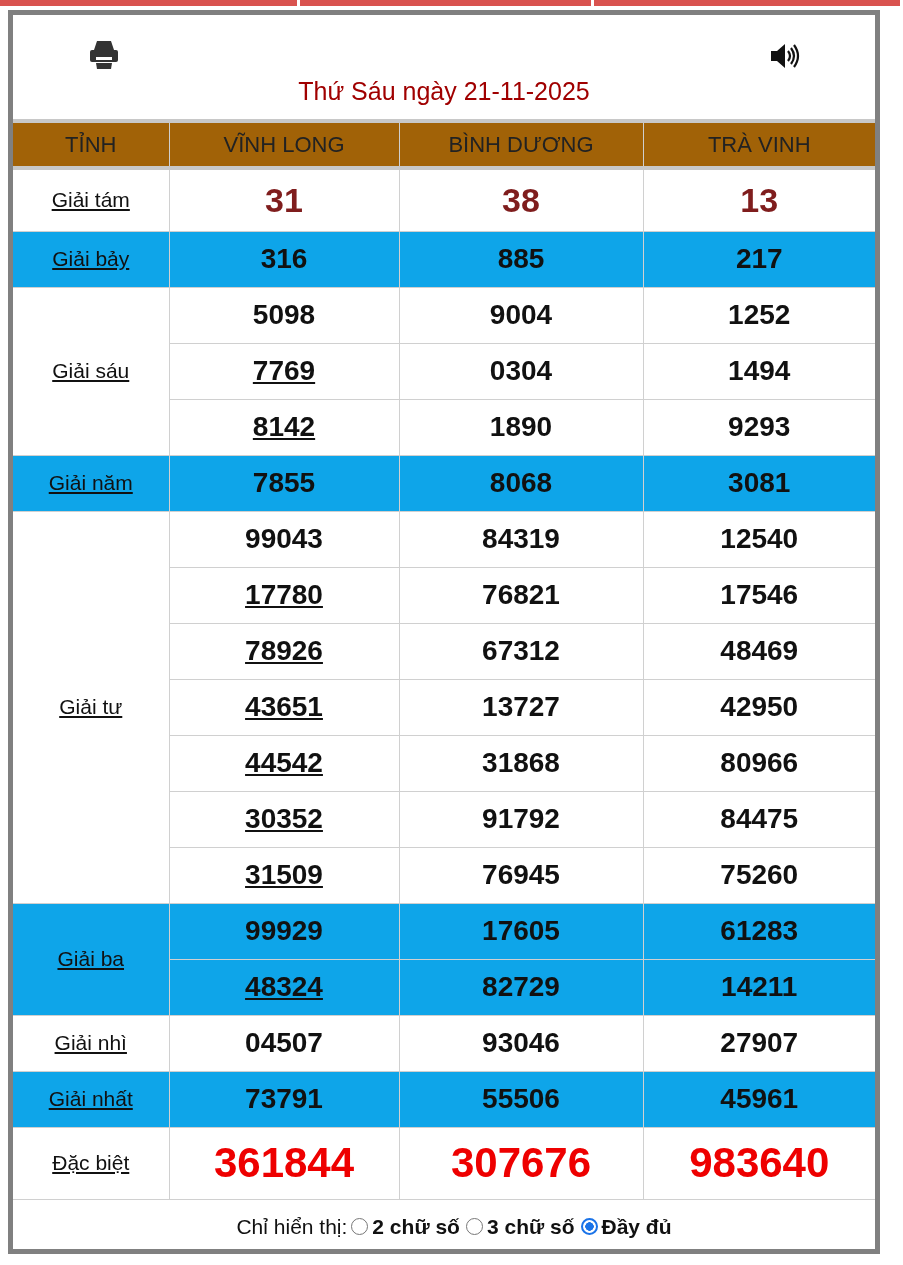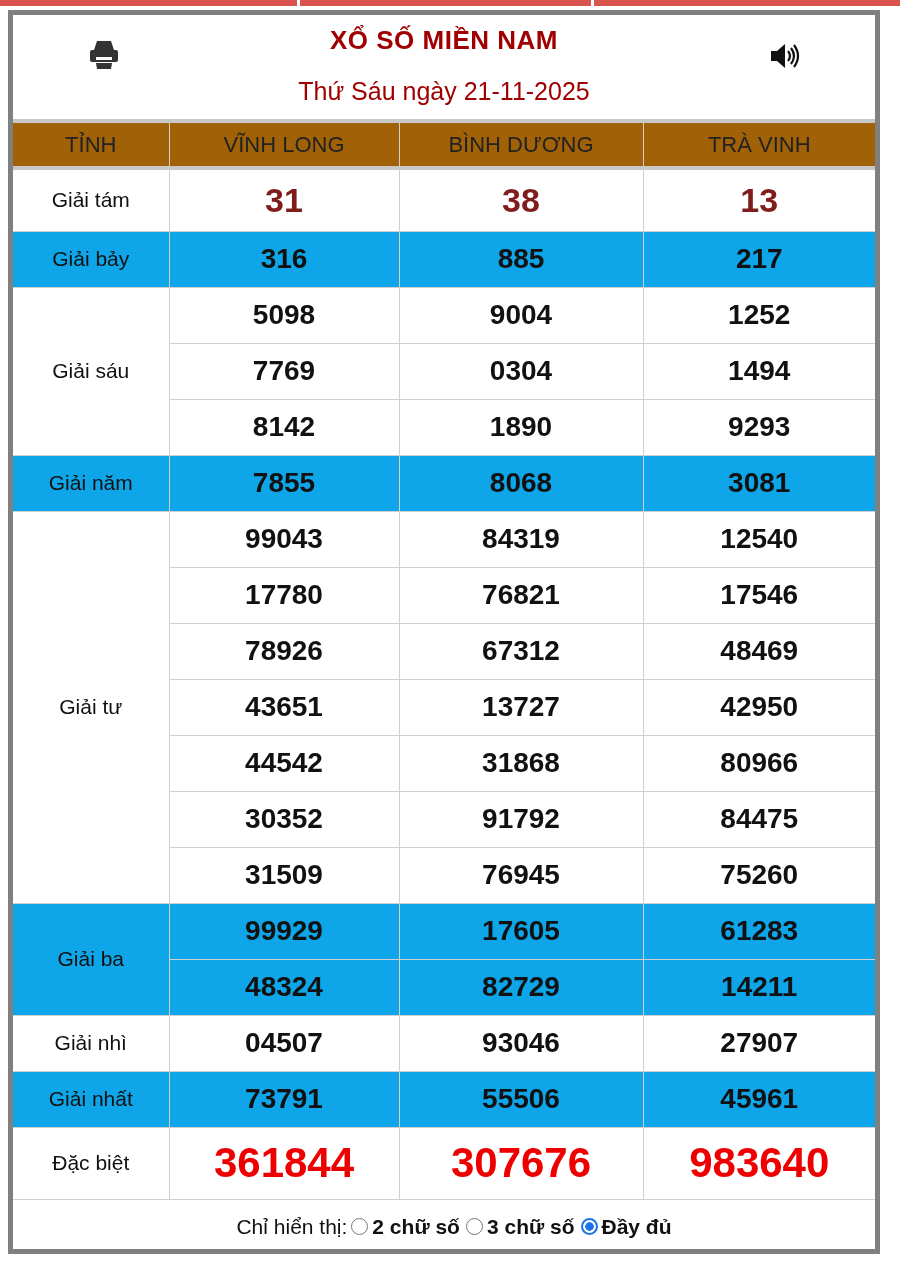--- a/index.html
+++ b/index.html
@@ -24,21 +24,21 @@
   .sound-btn { position: absolute; left: 756px; top: 26px; width: 34px; height: 30px; cursor: pointer; }
 
   table { border-collapse: collapse; width: 862px; table-layout: fixed; }
   col.c0 { width: 156px; } col.c1 { width: 230px; } col.c2 { width: 244px; } col.c3 { width: 232px; }
   th { background: #a16207; font-weight: normal; font-size: 22px; color: #222;
        height: 47px; border-top: 4px solid #c8c8c8; border-bottom: 4px solid #c8c8c8;
        border-left: 1px solid #cfcfcf; text-align: center; }
   th:first-child { border-left: none; }
   td { border: 1px solid #d0d0d0; text-align: center; font-size: 28px; font-weight: bold;
        color: #111; height: 56px; }
-  td:first-child { border-left: none; }
+  td:first-child { border-left: none; text-decoration: underline; }
   td:last-child { border-right: none; }
   td.label { font-size: 21px; font-weight: normal; color: #111; }
   tr.alt td { background: #0ea5e9; }
   td.red8 { color: #7f1d1d; font-size: 34px; height: 63px; }
   td.special { color: #ee0000; font-size: 42px; height: 72px; }
   tr.special-row td.label { height: 72px; margin-top: 34px; }
 
   .footer { height: 54px; display: flex; align-items: center; justify-content: center;
             font-size: 21px; color: #111; padding-left: 24px; }
   .footer .lbl { margin-right: 2px; }
@@ -59,21 +59,20 @@
 <div class="frame">
   <div class="header">
     <div class="print-btn">
       <svg width="36" height="36" viewBox="0 0 36 36">
         <path d="M11 4 h14 l3 9 h-20 z" fill="#333"></path>
         <rect x="4" y="13" width="28" height="12" rx="2" fill="#333"></rect>
         <rect x="10" y="20" width="16" height="3" fill="#fff"></rect>
         <path d="M10 26 h16 l-1 6 h-14 z" fill="#333"></path>
       </svg>
     </div>
-    <div class="title">XỔ SỐ MIỀN NAM</div>
     <div class="subtitle">Thứ Sáu ngày 21-11-2025</div>
     <div class="sound-btn">
       <svg width="34" height="30" viewBox="0 0 34 30">
         <path d="M2 10 h6 l8 -7 v24 l-8 -7 h-6 z" fill="#111"></path>
         <path d="M19 10 q4 5 0 10" stroke="#111" stroke-width="2.2" fill="none"></path>
         <path d="M22 7 q6 8 0 16" stroke="#111" stroke-width="2.2" fill="none"></path>
         <path d="M25 4 q8 11 0 22" stroke="#111" stroke-width="2.2" fill="none"></path>
       </svg>
     </div>
   </div>

